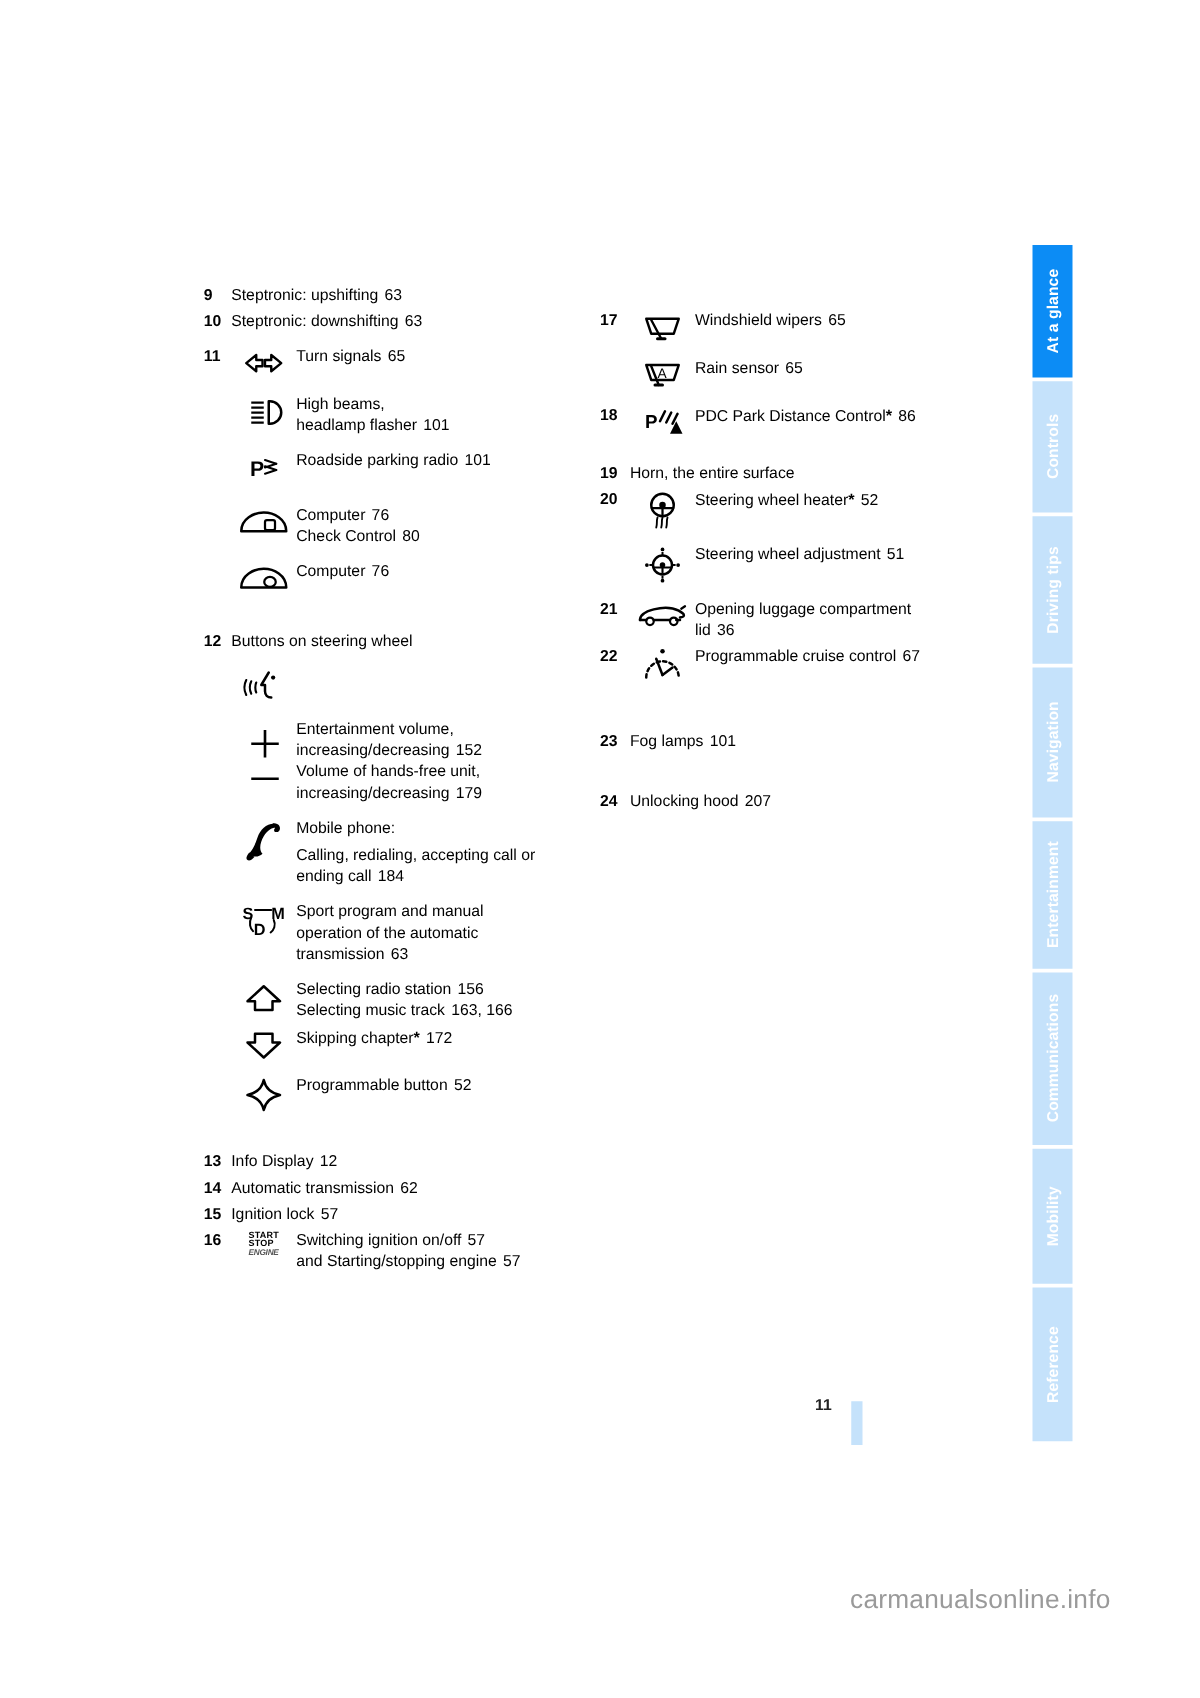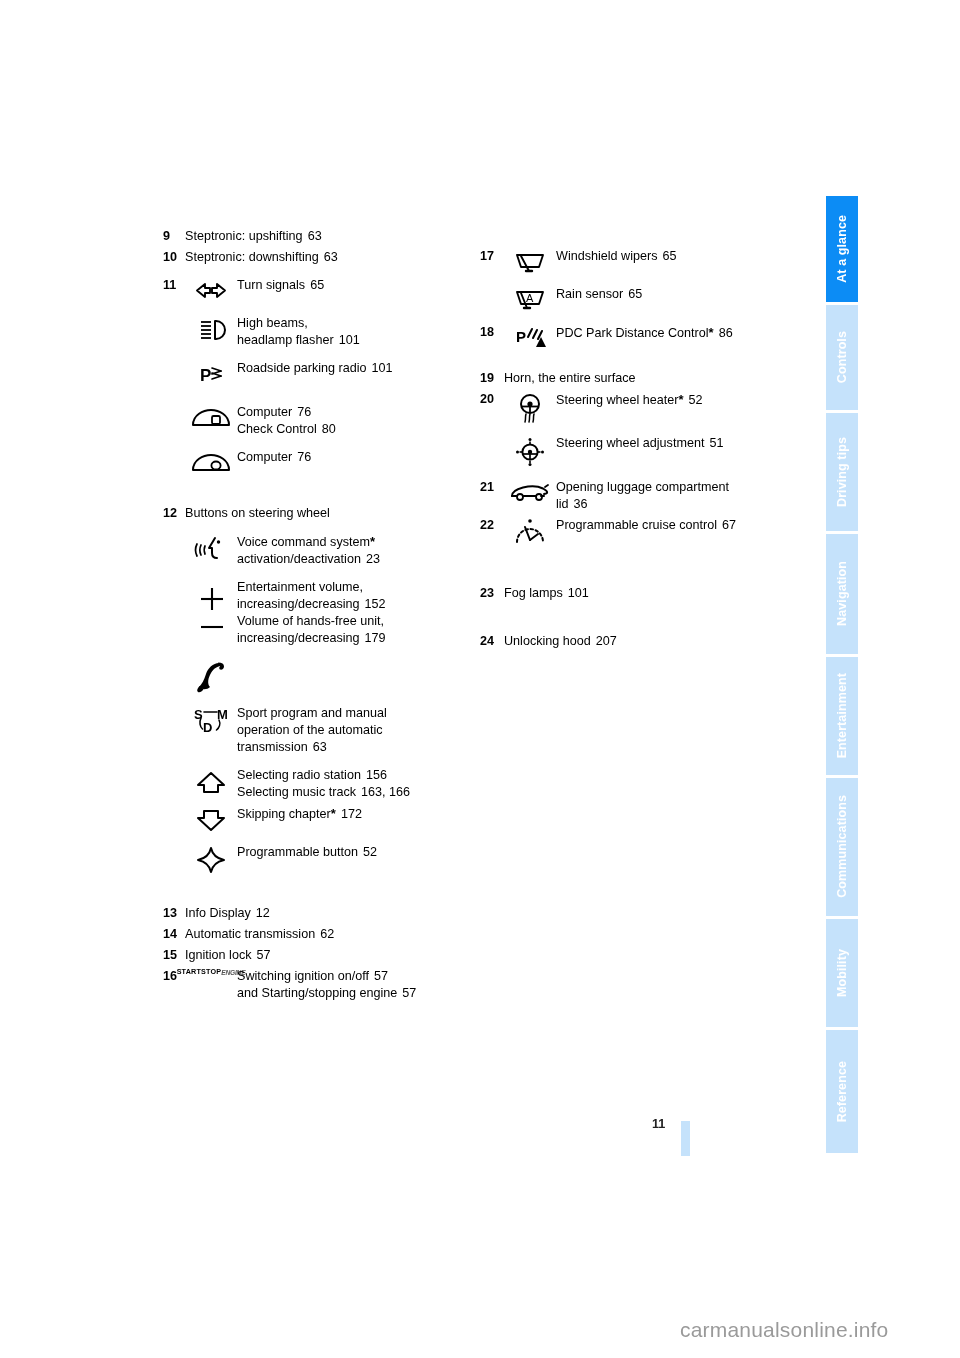--- a/index.html
+++ b/index.html
@@ -105,22 +105,21 @@
   .gap-md { height: 13px; }
   .gap-lg { height: 20px; }
   .gap-xl { height: 27px; }
 
   
   svg.ic { display: block; }
 
   
   .startstop {
     display: flex;
-    flex-direction: row;
-    align-items: center;
+    flex-direction: column;
     line-height: 1;
   }
   .startstop .l1, .startstop .l2 {
     font-size: 7.2px;
     font-weight: bold;
     letter-spacing: 0.2px;
   }
   .startstop .l3 {
     font-size: 6.6px;
     font-weight: bold;
@@ -139,21 +138,21 @@
     color: #222;
   }
   .folio-bar {
     position: absolute;
     left: 681px; top: 1121px;
     width: 9px; height: 35px;
     background: #c5e2fb;
   }
   .watermark {
     position: absolute;
-    left: 680px; top: 1318px;
+    left: 680px; top: 1268px;
     font-size: 21px;
     color: #9a9a9a;
     letter-spacing: 0.2px;
     white-space: nowrap;
   }
 </style>
 </head>
 <body>
 
 <div class="page">
@@ -279,24 +278,20 @@
         <svg class="ic" width="40" height="30" viewBox="0 0 40 30" aria-hidden="true">
           <g fill="none" stroke="#000" stroke-width="1.7" stroke-linecap="round">
             <path d="M6 10 C4 14, 4 18, 6 22"></path>
             <path d="M10 11 C8.6 14, 8.6 18, 10 21"></path>
             <path d="M14 12 C13 14, 13 18, 14 20"></path>
           </g>
           <path d="M24 4 L18 14 L21 14 L21 19 C21 22, 23 24, 26 24" fill="none" stroke="#000" stroke-width="2" stroke-linejoin="round" stroke-linecap="round"></path>
           <circle cx="27.5" cy="8" r="1.7" fill="#000"></circle>
         </svg>
       </div>
-      <div class="txt">
-        <div><span>Voice command system</span><span class="star">*</span></div>
-        <div><span>activation/deactivation</span><span class="sp"></span><span class="pg">23</span></div>
-      </div>
     </div>
 
     <div class="gap-sm"></div>
 
     <div class="row">
       <div class="num"></div>
       <div class="icon-cell" style="padding-top:4px">
         <svg class="ic" width="40" height="58" viewBox="0 0 40 58" aria-hidden="true">
           <g stroke="#000" stroke-width="2.1" stroke-linecap="butt">
             <path d="M10 16 H32"></path>
@@ -316,20 +311,26 @@
     <div class="gap-sm"></div>
 
     <div class="row">
       <div class="num"></div>
       <div class="icon-cell" style="padding-top:2px">
         <svg class="ic" width="40" height="34" viewBox="0 0 40 34" aria-hidden="true">
           <path d="M28 3 C22 3, 17 8, 15 14 C13 20, 11 24, 8 27 C11 30, 16 30, 19 27 C16 24, 17 18, 20 13 C23 8, 27 6, 30 6 Z" fill="#000"></path>
           <path d="M27 2.5 C31 2.5, 33 4, 33 6.5 C33 9, 31 10, 29 9.5 C28 9, 28 7, 29 6.5 Z" fill="#000"></path>
           <path d="M8.5 26 C6 29, 5.5 31, 7 32 C8.5 33, 11 31.5, 12.5 29.5 Z" fill="#000"></path>
         </svg>
+      </div>
+      <div class="txt">
+        <div>Mobile phone:</div>
+        <div style="height:5px"></div>
+        <div>Calling, redialing, accepting call or</div>
+        <div><span>ending call</span><span class="sp"></span><span class="pg">184</span></div>
       </div>
     </div>
 
     <div class="gap-sm"></div>
 
     <div class="row">
       <div class="num"></div>
       <div class="icon-cell" style="padding-top:1px">
         <svg class="ic" width="44" height="32" viewBox="0 0 44 32" aria-hidden="true">
           <text x="5" y="13" font-family="Liberation Sans, sans-serif" font-size="13" font-weight="600" fill="#000">S</text>

